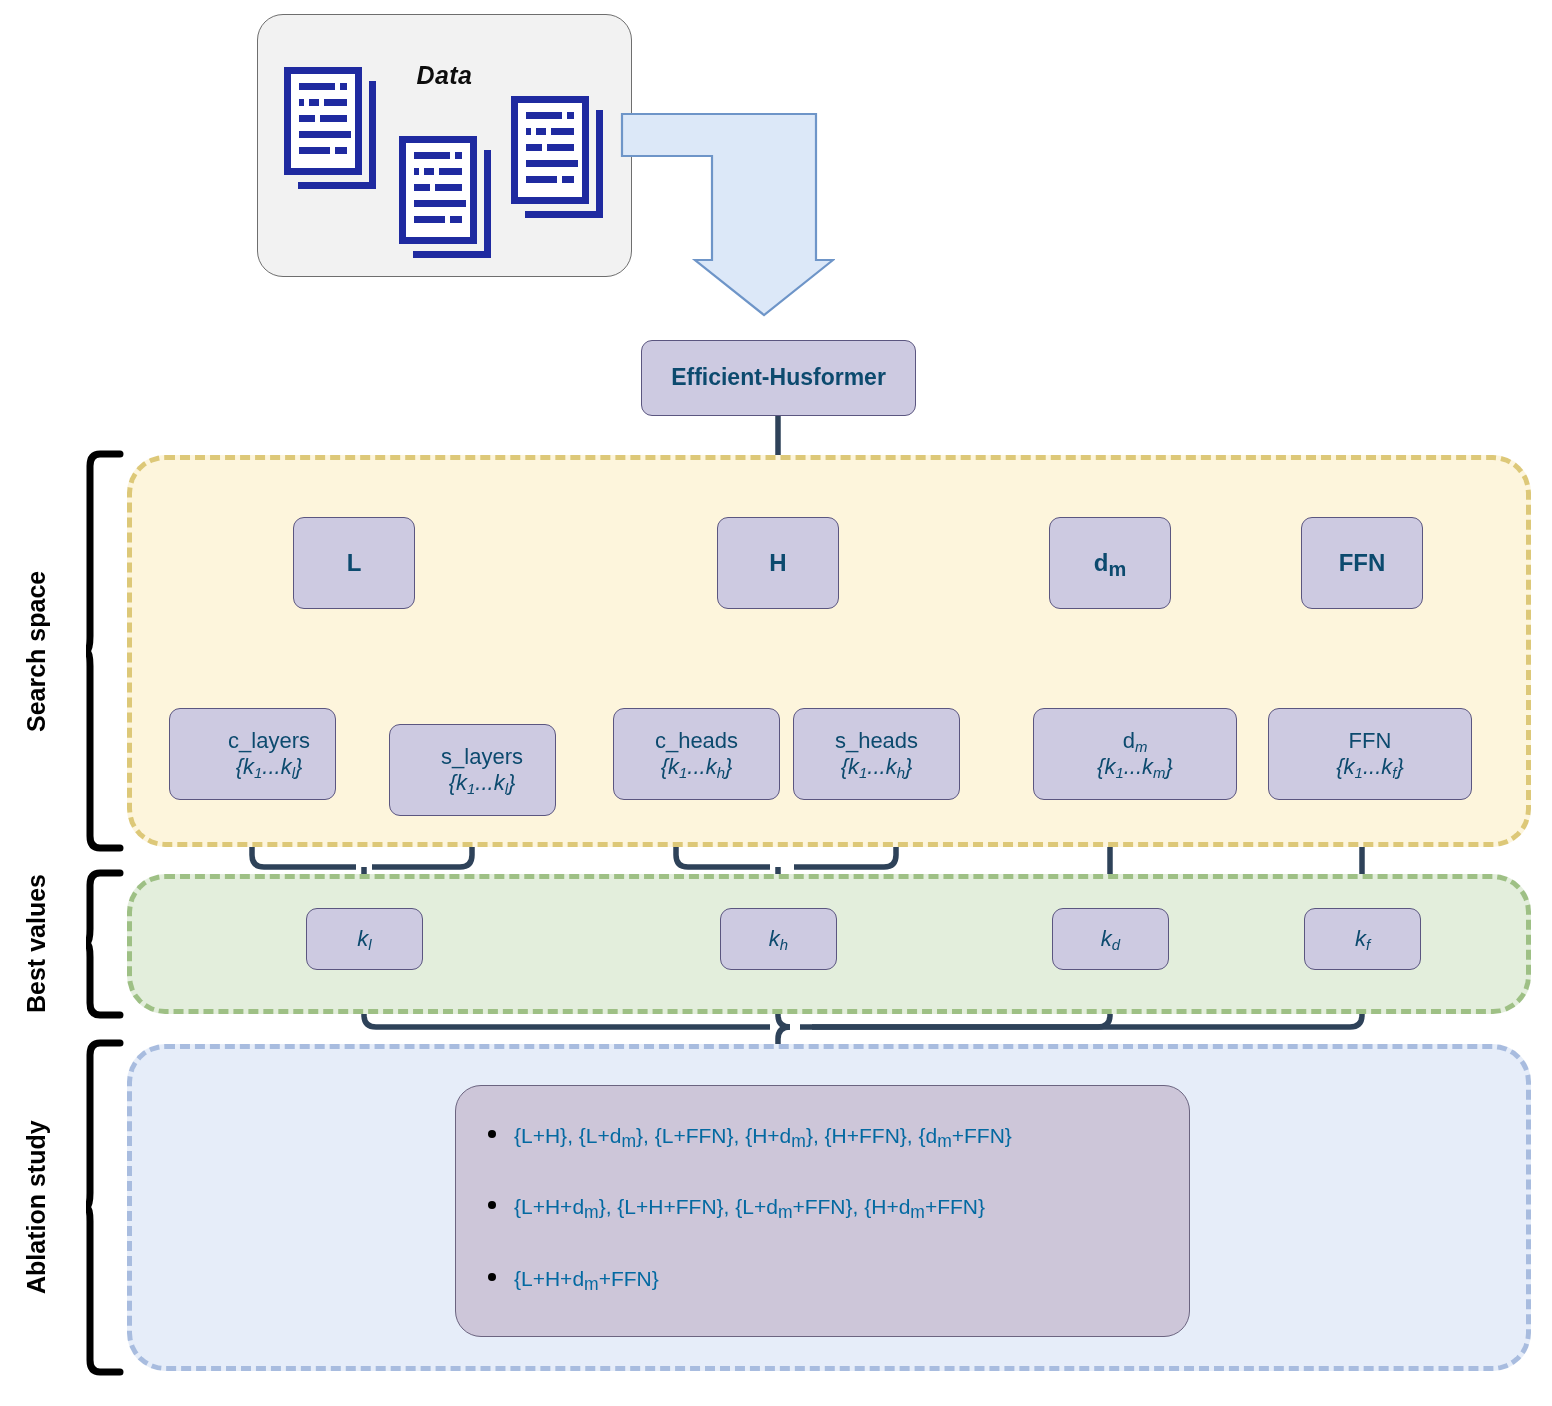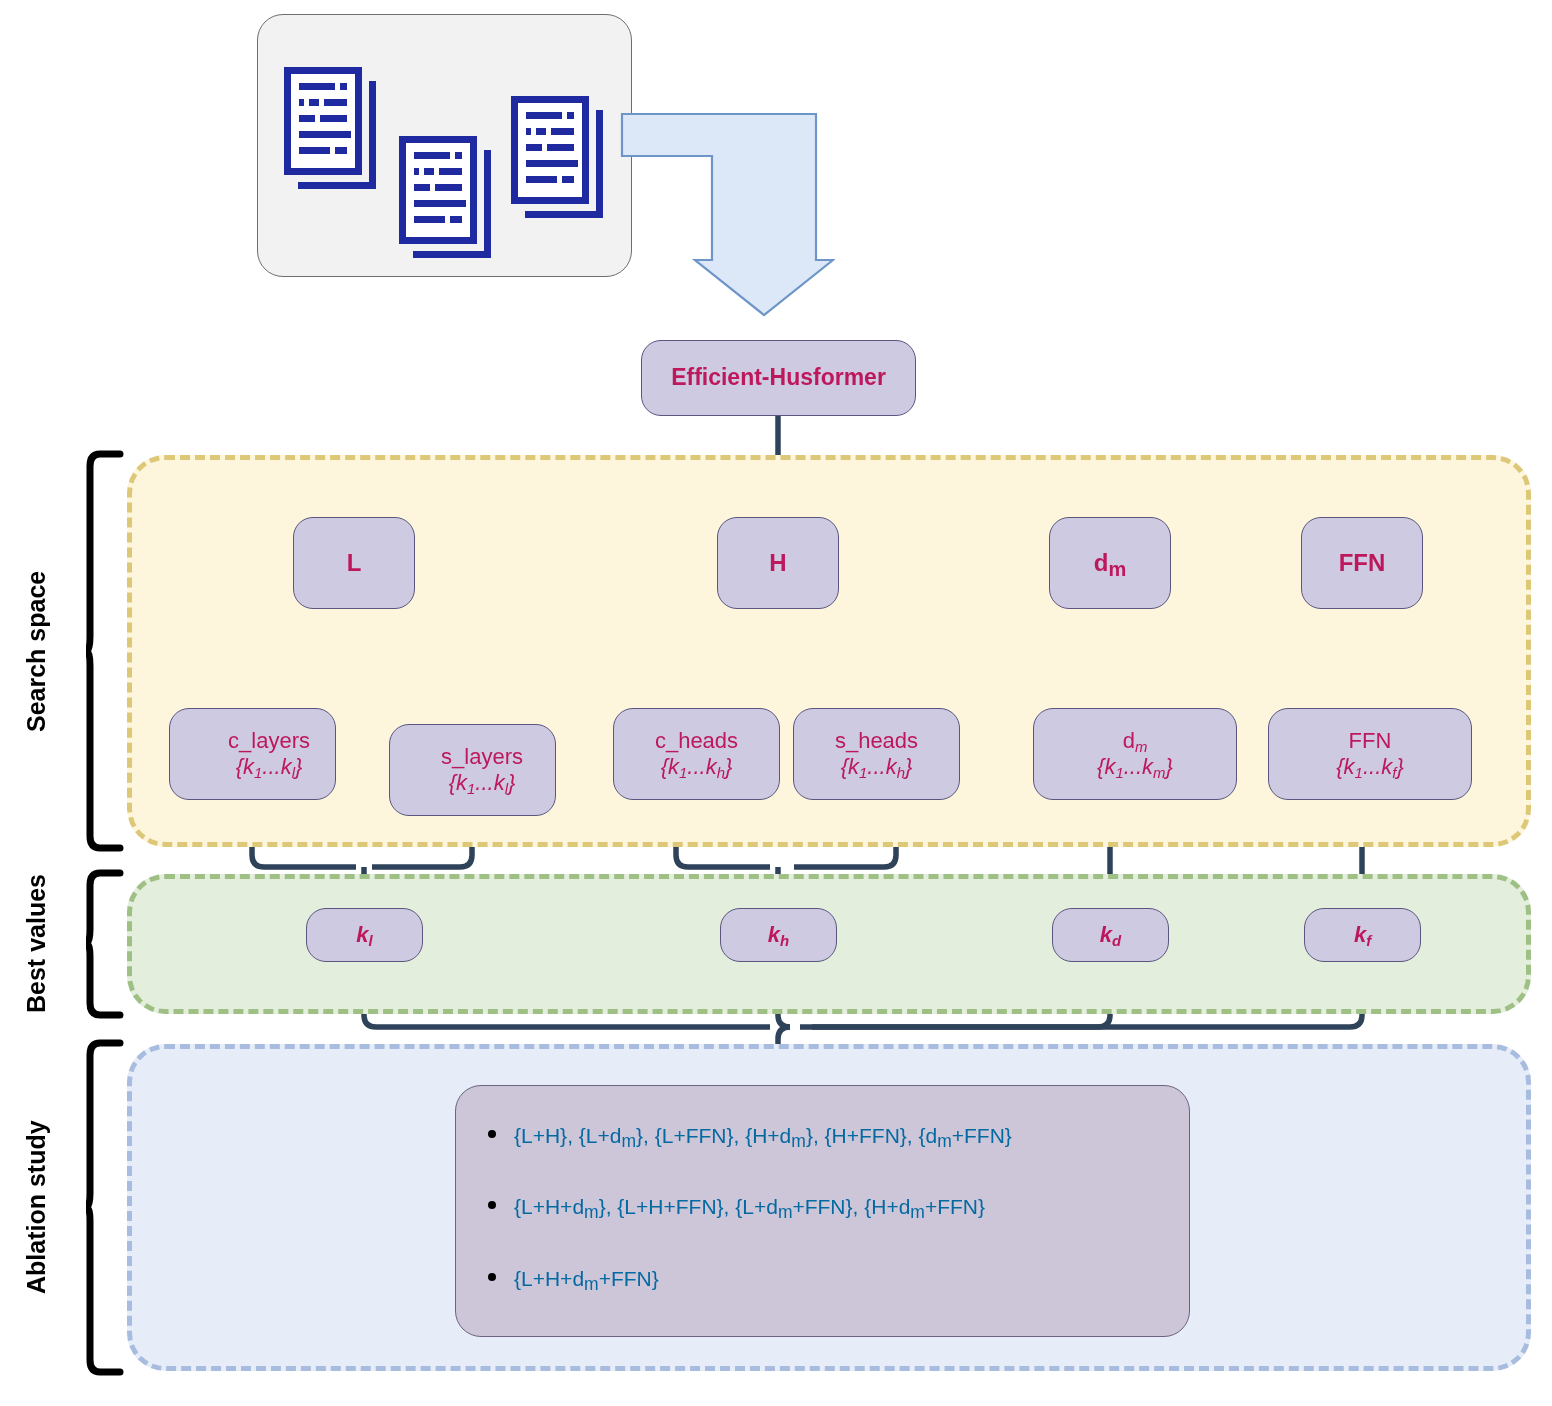--- a/index.html
+++ b/index.html
@@ -32,28 +32,28 @@
   }
   .doc-icon .ln{height:7px;background:#1f2aa0;margin-bottom:9px;}
   .doc-icon .row{display:flex;gap:5px;margin-bottom:9px;}
   .doc-icon .row div{height:7px;background:#1f2aa0;}
 
   
   .elbow{left:620px;top:112px;}
 
   
   .node{
-    background:#cdcae1;border:1.5px solid #5b5680;border-radius:20px;
+    background:#cdcae1;border:1.5px solid #5b5680;border-radius:11px;
     display:flex;flex-direction:column;align-items:center;justify-content:center;
-    color:#be185d;text-align:center;line-height:1.18;
+    color:#0c4a6e;text-align:center;line-height:1.18;
   }
   .node.root{left:641px;top:340px;width:275px;height:76px;font-size:23px;font-weight:bold;}
   .node.lvl1{width:122px;height:92px;font-size:24px;font-weight:bold;}
   .node.leaf{width:167px;height:92px;font-size:22px;font-weight:normal;}
-  .node.kval{width:117px;height:54px;font-size:22px;font-weight:bold;}
+  .node.kval{width:117px;height:62px;font-size:22px;}
   .node .l2{font-style:italic;font-size:22px;}
   .node .l2 sub,.node .l1 sub{font-size:.68em;font-style:italic;}
   sub{vertical-align:-.25em;line-height:0;}
 
   
   .section-box{border-radius:38px;}
   .sec-search{left:127px;top:455px;width:1404px;height:392px;background:#fdf5dc;border:5px dashed #ddc878;}
   .sec-best{left:127px;top:874px;width:1404px;height:140px;background:#e3eedc;border:5px dashed #9ec085;}
   .sec-abl{left:127px;top:1044px;width:1404px;height:327px;background:#e6edf9;border:5px dashed #a8bcdf;}
 
@@ -127,20 +127,21 @@
 
       <path d="M364,954 L364,1015 Q364,1027 376,1027 L770,1027"></path>
       <path d="M1110,954 L1110,1015 Q1110,1027 1098,1027 L800,1027"></path>
       <path d="M1362,954 L1362,1015 Q1362,1027 1350,1027 L812,1027"></path>
       <path d="M778,954 L778,1015 Q778,1027 790,1027"></path>
       <path d="M790,1027 Q778,1027 778,1039 L778,1080" marker-end="url(#ah)"></path>
     </g>
   </svg>
 
   <div class="abs data-panel">
+    <div class="data-title">Data</div>
 
     <div class="doc-icon" style="left:26px;top:52px;width:78px;height:108px;">
       <div class="back"></div>
       <div class="front">
         <div class="row">
             <div style="width:42px"></div>
             <div style="width:8px"></div>
           </div>
         <div class="row">
             <div style="width:7px"></div>

